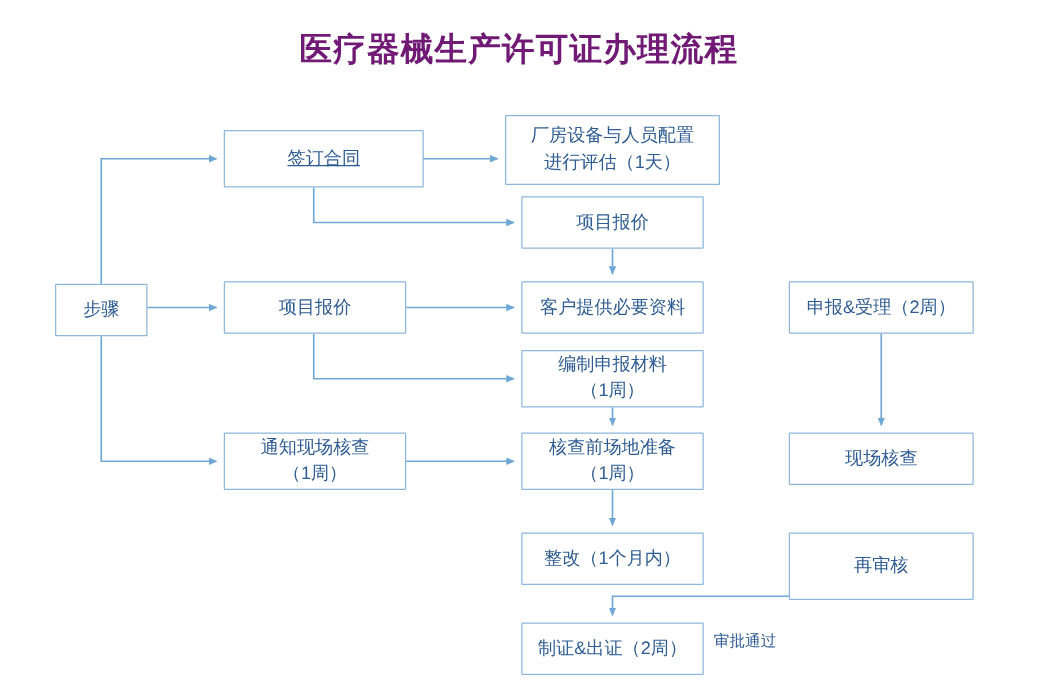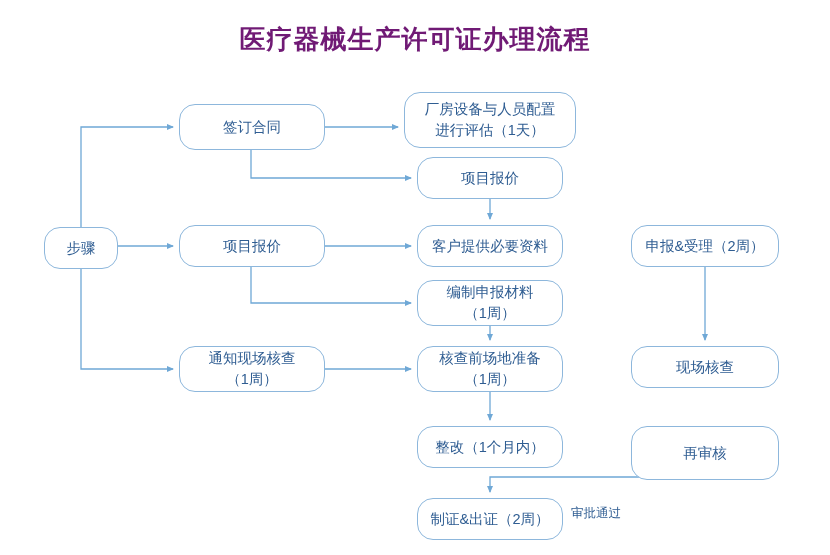--- a/index.html
+++ b/index.html
@@ -38,21 +38,21 @@
     font-weight: bold;
     color: #701a75;
     letter-spacing: 1px;
     line-height: 34px;
     white-space: nowrap;
   }
   .node {
     position: absolute;
     box-sizing: border-box;
     border: 1px solid #8db7dc;
-    border-radius: 16px;
+    border-radius: 1px;
     background: #ffffff;
     color: #2f5d92;
     font-size: 14.5px;
     line-height: 21px;
     display: flex;
     align-items: center;
     justify-content: center;
     text-align: center;
     white-space: pre-line;
     padding: 2px 4px;
@@ -105,21 +105,21 @@
       <path d="M490,392 L490,420" marker-end="url(#arrowhead)"></path>
 
       <path d="M705,267 L705,340" marker-end="url(#arrowhead)"></path>
 
       <path d="M705,468 L705,477 L490,477 L490,492" marker-end="url(#arrowhead)"></path>
     </g>
   </svg>
 
   <div class="node" style="left:44px; top:227px; width:74px; height:42px;">步骤</div>
 
-  <div class="node" style="left:179px; top:104px; width:146px; height:46px;">签订合同</div>
+  <div class="node" style="left:179px; top:104px; width:160px; height:46px;text-decoration:underline;">签订合同</div>
 
   <div class="node" style="left:179px; top:225px; width:146px; height:42px;">项目报价</div>
 
   <div class="node" style="left:179px; top:346px; width:146px; height:46px;">通知现场核查
 （1周）</div>
 
   <div class="node" style="left:404px; top:92px; width:172px; height:56px;">厂房设备与人员配置
 进行评估（1天）</div>
 
   <div class="node" style="left:417px; top:225px; width:146px; height:42px;">客户提供必要资料</div>

